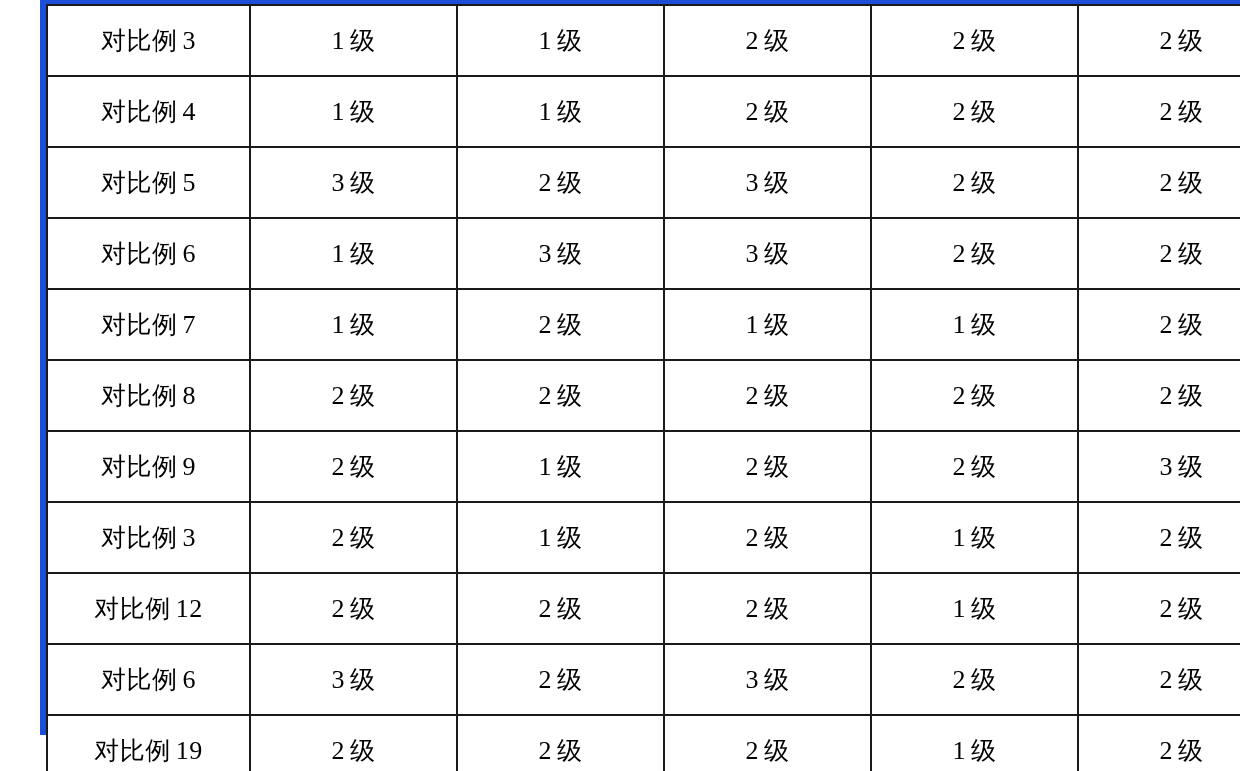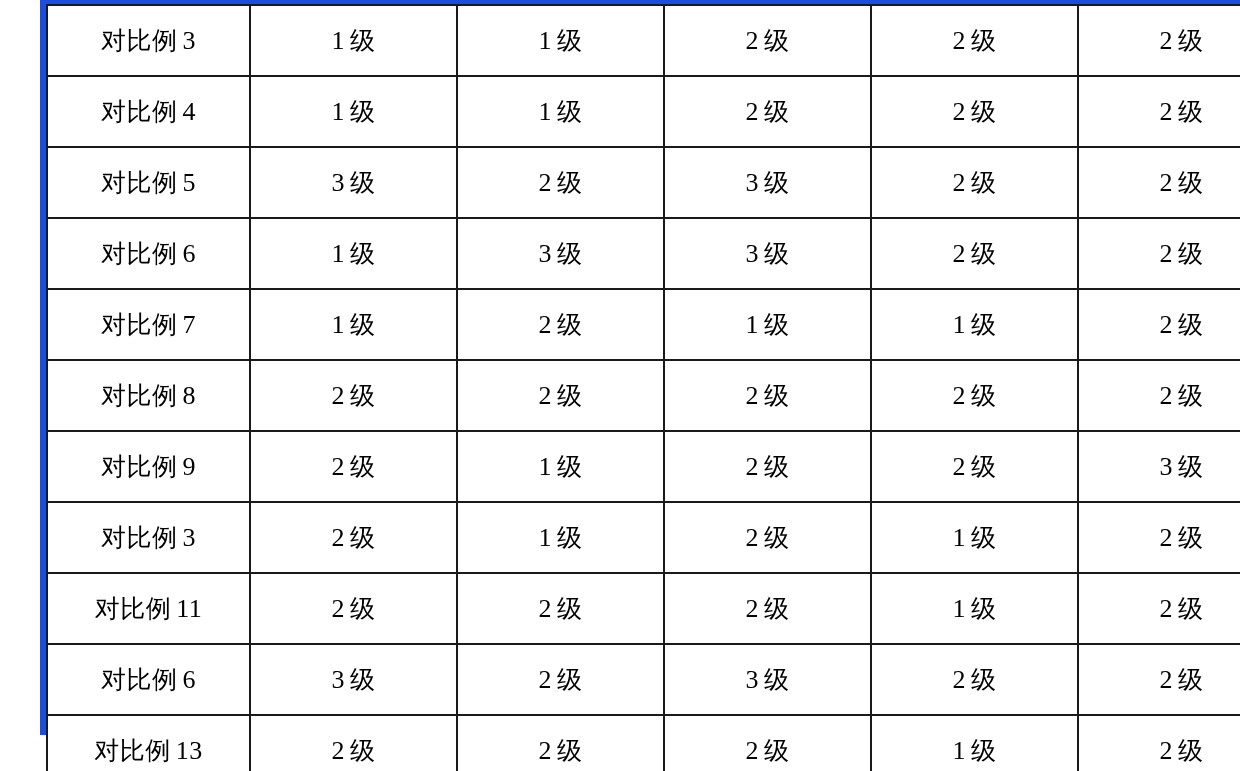--- a/index.html
+++ b/index.html
@@ -139,37 +139,37 @@
         </tr>
         <tr>
           <td class="label-cell"><span class="row-label-text">对比例</span><span class="row-label-num">3</span></td>
           <td class="value-cell"><span class="num">2</span><span class="unit">级</span></td>
           <td class="value-cell"><span class="num">1</span><span class="unit">级</span></td>
           <td class="value-cell"><span class="num">2</span><span class="unit">级</span></td>
           <td class="value-cell"><span class="num">1</span><span class="unit">级</span></td>
           <td class="value-cell"><span class="num">2</span><span class="unit">级</span></td>
         </tr>
         <tr>
-          <td class="label-cell"><span class="row-label-text">对比例</span><span class="row-label-num">11</span></td>
+          <td class="label-cell"><span class="row-label-text">对比例</span><span class="row-label-num">12</span></td>
           <td class="value-cell"><span class="num">2</span><span class="unit">级</span></td>
           <td class="value-cell"><span class="num">2</span><span class="unit">级</span></td>
           <td class="value-cell"><span class="num">2</span><span class="unit">级</span></td>
           <td class="value-cell"><span class="num">1</span><span class="unit">级</span></td>
           <td class="value-cell"><span class="num">2</span><span class="unit">级</span></td>
         </tr>
         <tr>
           <td class="label-cell"><span class="row-label-text">对比例</span><span class="row-label-num">6</span></td>
           <td class="value-cell"><span class="num">3</span><span class="unit">级</span></td>
           <td class="value-cell"><span class="num">2</span><span class="unit">级</span></td>
           <td class="value-cell"><span class="num">3</span><span class="unit">级</span></td>
           <td class="value-cell"><span class="num">2</span><span class="unit">级</span></td>
           <td class="value-cell"><span class="num">2</span><span class="unit">级</span></td>
         </tr>
         <tr>
-          <td class="label-cell"><span class="row-label-text">对比例</span><span class="row-label-num">13</span></td>
+          <td class="label-cell"><span class="row-label-text">对比例</span><span class="row-label-num">19</span></td>
           <td class="value-cell"><span class="num">2</span><span class="unit">级</span></td>
           <td class="value-cell"><span class="num">2</span><span class="unit">级</span></td>
           <td class="value-cell"><span class="num">2</span><span class="unit">级</span></td>
           <td class="value-cell"><span class="num">1</span><span class="unit">级</span></td>
           <td class="value-cell"><span class="num">2</span><span class="unit">级</span></td>
         </tr>
       </tbody>
   </table>
 </div>
 

